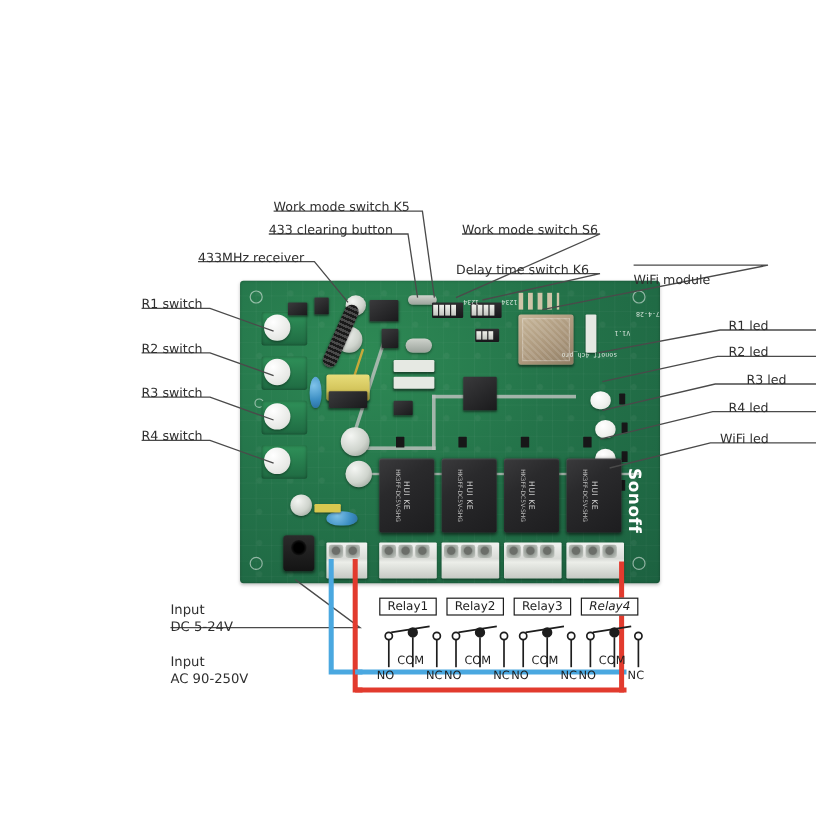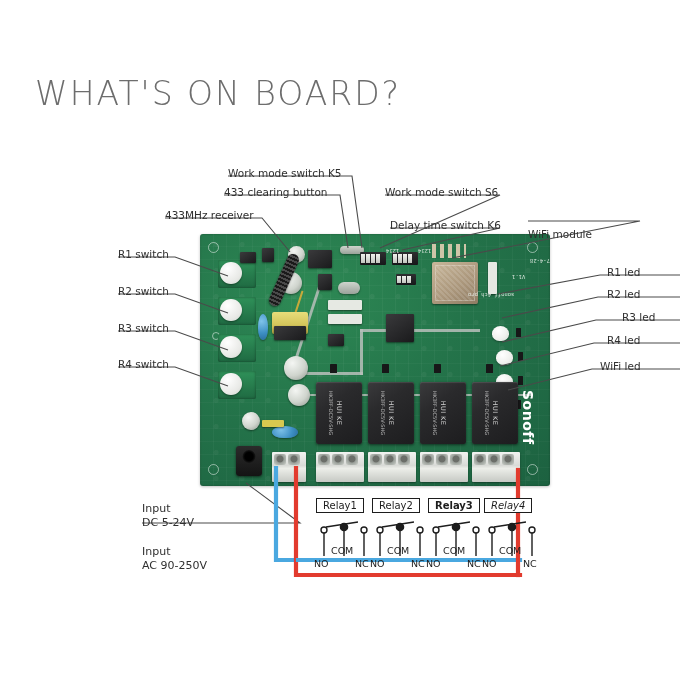--- a/index.html
+++ b/index.html
@@ -231,21 +231,20 @@
     position: absolute; font-size: 11px; color: #2f2f2f;
     font-family: "DejaVu Sans", sans-serif; line-height: 1.3;
     white-space: nowrap;
   }
 </style>
 </head>
 <body>
 
 <div id="page">
 
-  <div id="heading">WHAT'S ON BOARD?</div>
 
   <div id="pcb">
     <div class="traces"></div>
 
     <div class="greypath" style="left:105px;top:45px;width:3px;height:95px;transform:skewX(-18deg);"></div>
     <div class="greypath" style="left:105px;top:138px;width:58px;height:3px;"></div>
     <div class="greypath" style="left:160px;top:95px;width:3px;height:46px;"></div>
     <div class="greypath" style="left:160px;top:95px;width:120px;height:3px;"></div>
     <div class="greypath" style="left:88px;top:160px;width:245px;height:2px;"></div>
 
@@ -464,32 +463,32 @@
 
   <div class="callout" style="left:118px;top:248px;">R1 switch</div>
   <div class="callout" style="left:118px;top:285px;">R2 switch</div>
   <div class="callout" style="left:118px;top:322px;">R3 switch</div>
   <div class="callout" style="left:118px;top:358px;">R4 switch</div>
 
   <div class="callout" style="left:228px;top:167px;">Work mode switch K5</div>
   <div class="callout" style="left:224px;top:186px;">433 clearing button</div>
   <div class="callout" style="left:165px;top:209px;">433MHz receiver</div>
   <div class="callout" style="left:385px;top:186px;">Work mode switch S6</div>
-  <div class="callout" style="left:390px;top:219px;">Delay time switch K6</div>
+  <div class="callout" style="left:380px;top:219px;">Delay time switch K6</div>
   <div class="callout" style="left:528px;top:228px;">WiFi module</div>
 
   <div class="callout" style="left:607px;top:266px;">R1 led</div>
   <div class="callout" style="left:607px;top:288px;">R2 led</div>
   <div class="callout" style="left:622px;top:311px;">R3 led</div>
   <div class="callout" style="left:607px;top:334px;">R4 led</div>
   <div class="callout" style="left:600px;top:360px;">WiFi led</div>
 
   <div class="relay-box" style="left:316px;top:498px;">Relay1</div>
   <div class="relay-box" style="left:372px;top:498px;">Relay2</div>
-  <div class="relay-box" style="left:428px;top:498px;font-weight:bold;">Relay3</div>
+  <div class="relay-box" style="left:428px;top:498px;">Relay3</div>
   <div class="relay-box" style="left:484px;top:498px;font-style:italic;">Relay4</div>
 
   <div class="term-label" style="left:314px;top:558px;">NO</div>
   <div class="term-label" style="left:331px;top:545px;">COM</div>
   <div class="term-label" style="left:355px;top:558px;">NC</div>
 
   <div class="term-label" style="left:370px;top:558px;">NO</div>
   <div class="term-label" style="left:387px;top:545px;">COM</div>
   <div class="term-label" style="left:411px;top:558px;">NC</div>
 

